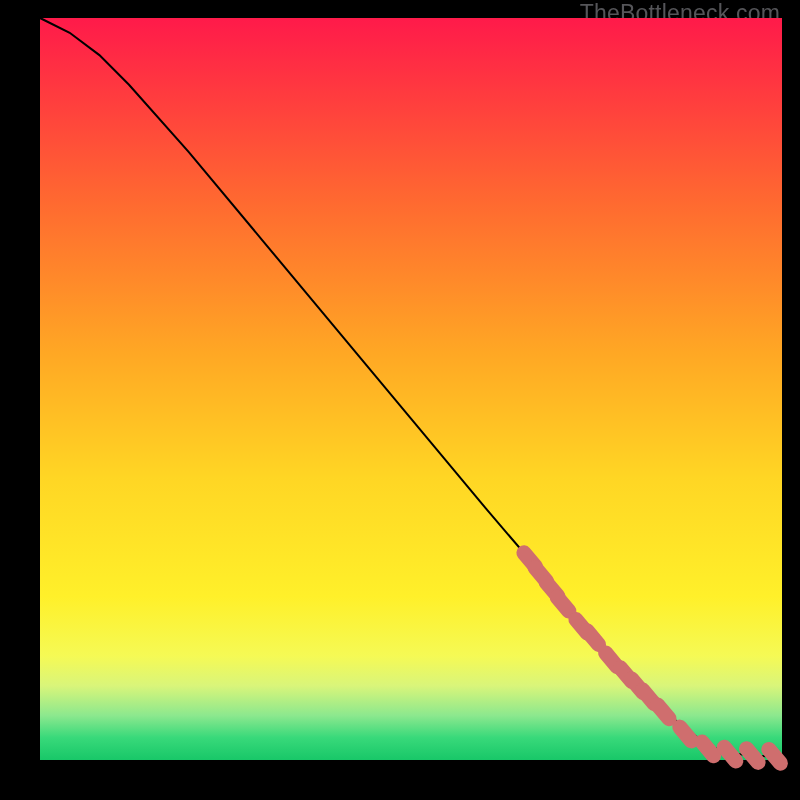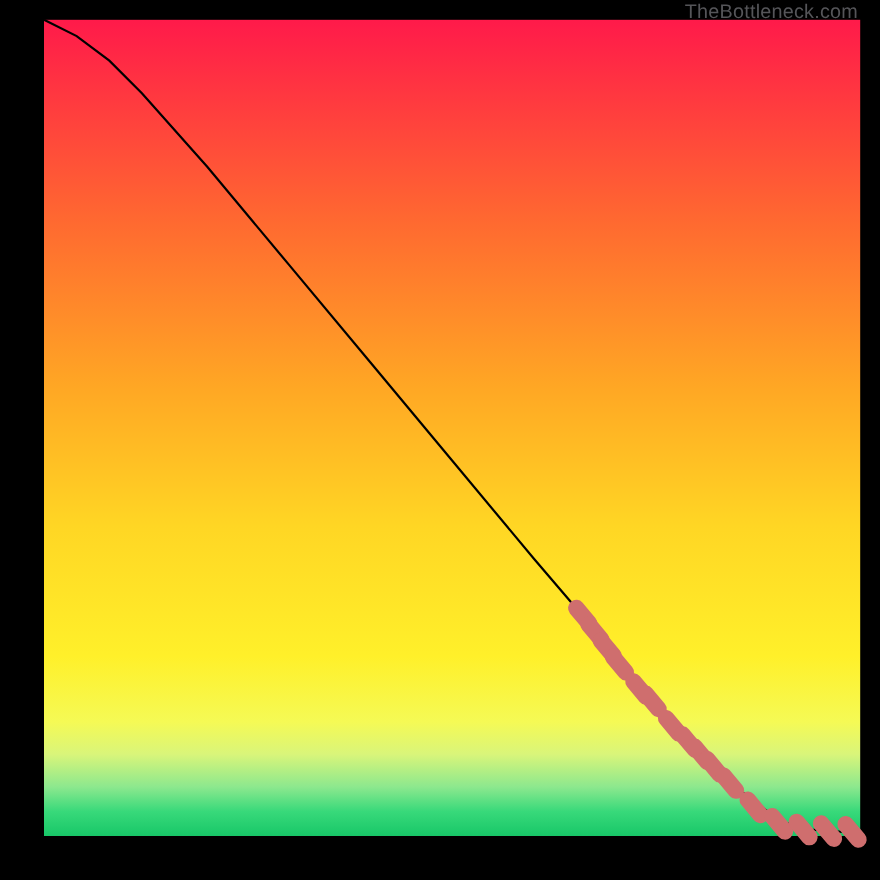--- a/index.html
+++ b/index.html
@@ -30,21 +30,21 @@
       #8ce88e 94%,
       #38d97a 97%,
       #18c768 100%
     );
   }
   .brand {
     position: absolute;
     top: 0px;
     right: 20px;
     color: #555559;
-    font-size: 18px;
+    font-size: 23px;
     font-weight: 500;
     letter-spacing: 0.2px;
   }
   svg.curve {
     position: absolute;
     left: 0;
     top: 0;
     width: 742px;
     height: 742px;
     overflow: visible;

